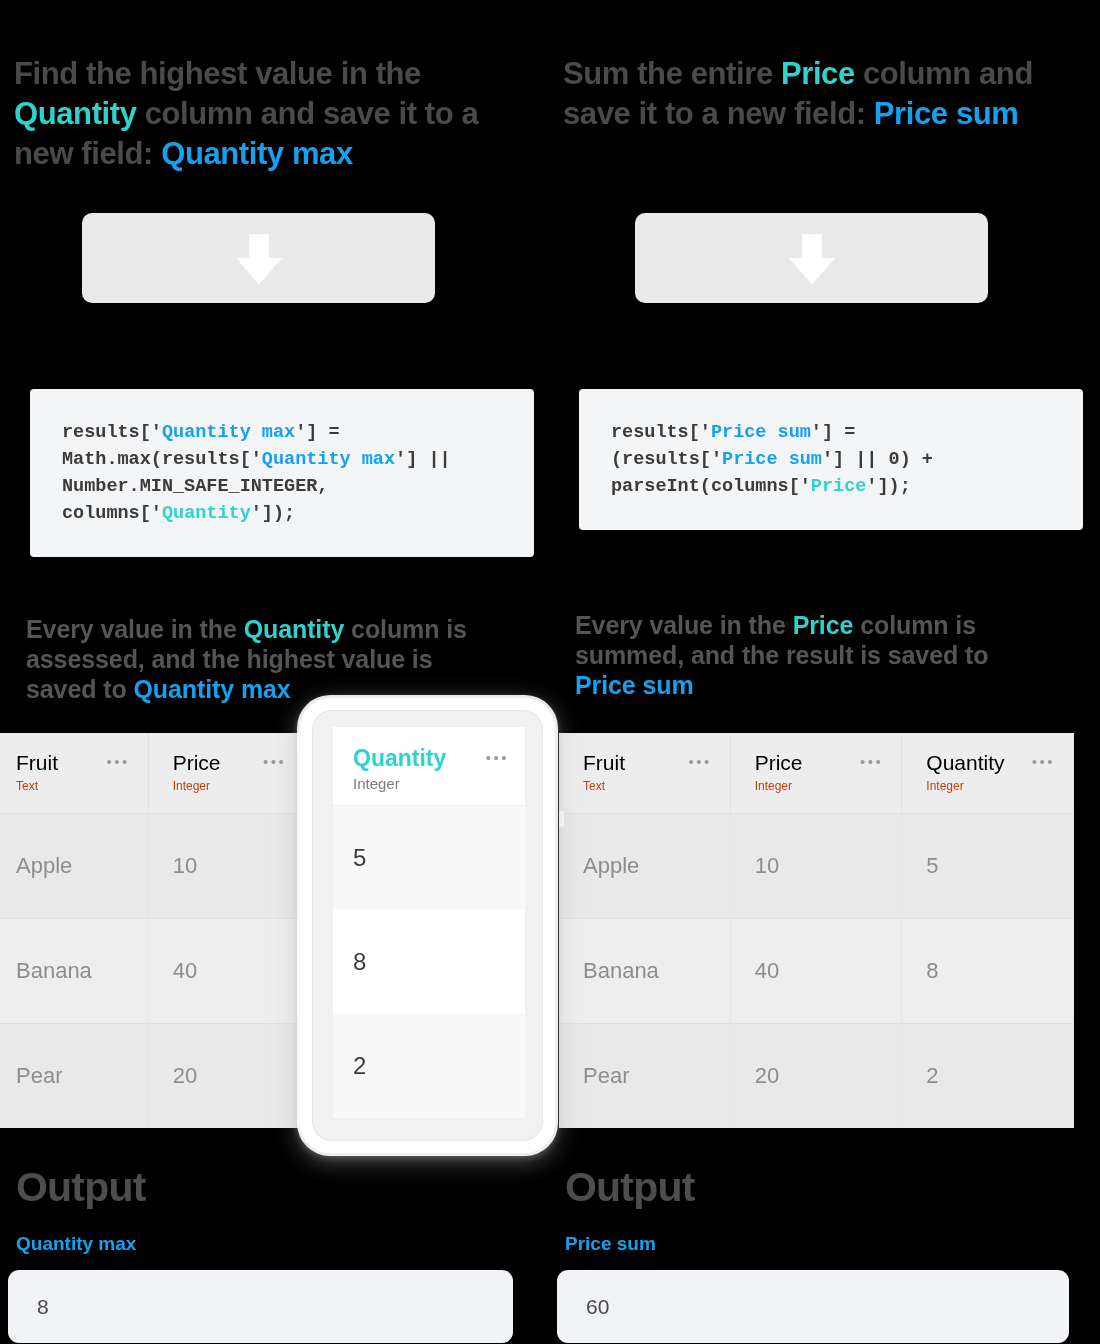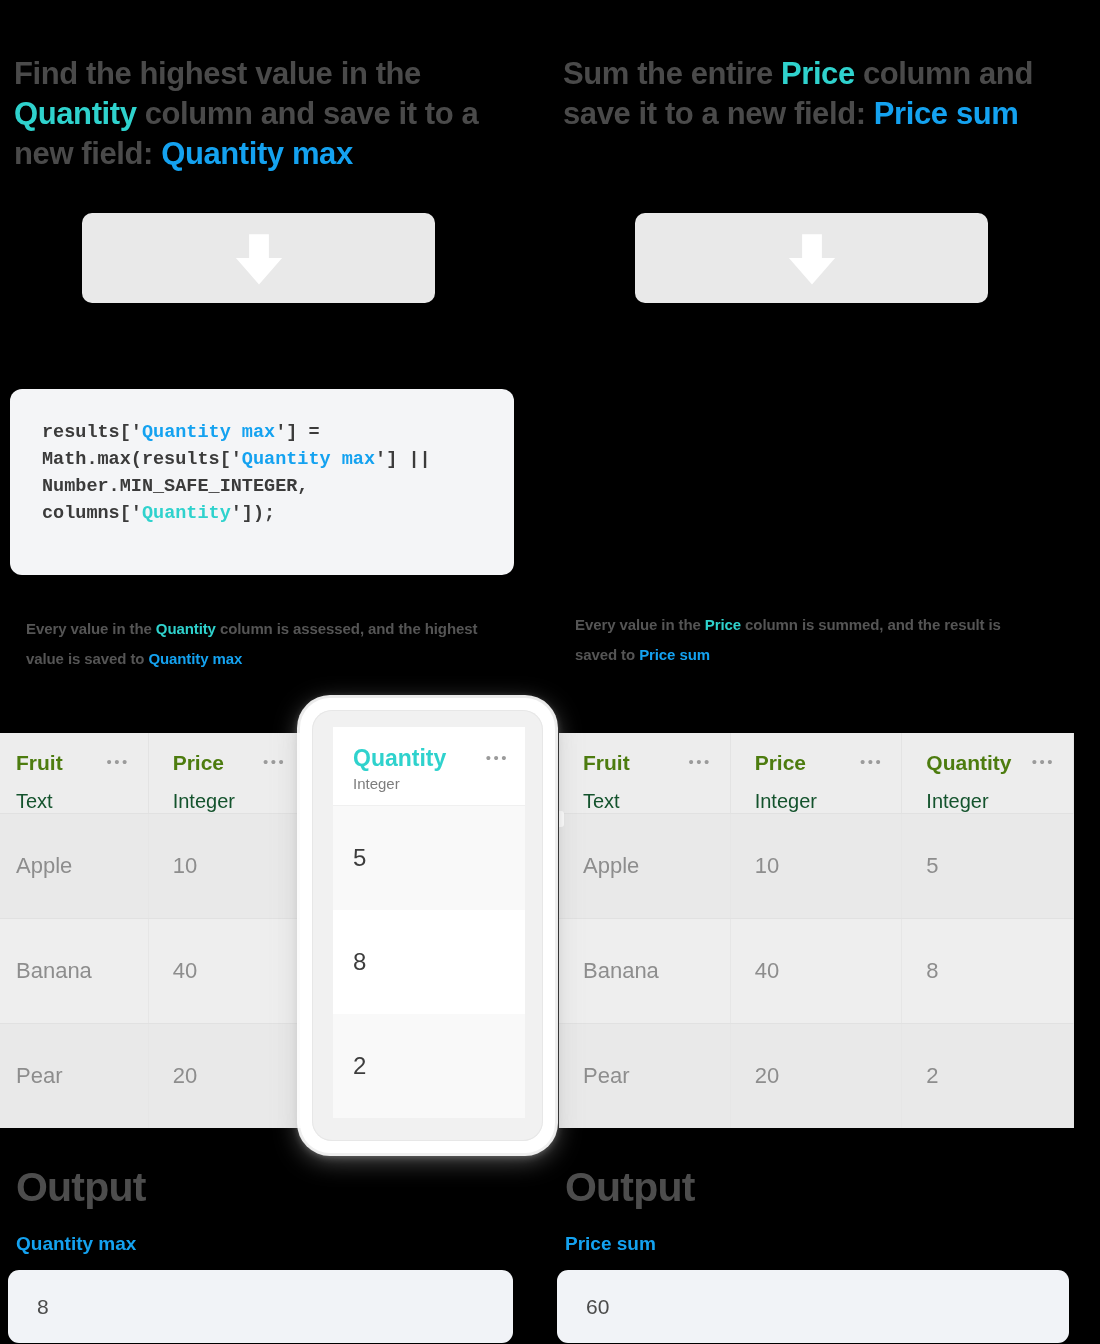--- a/index.html
+++ b/index.html
@@ -53,43 +53,44 @@
     top: 50%;
     transform: translate(-50%, -50%);
     width: 66px;
     height: 66px;
   }
 
   
   .code-card {
     position: absolute;
     background: #f4f5f7;
-    border-radius: 12px;
-    padding: 30px 28px 48px 32px;
-    box-sizing: border-box;
+    border-radius: 4px;
+    padding: 30px 28px 30px 32px;
+    box-sizing: border-box;
+    margin-left: 20px;
   }
   .panel-left .code-card  { left: 10px; top: 389px; width: 504px; }
   .panel-right .code-card { left: 10px; top: 389px; width: 504px; }
   .code-card pre {
     margin: 0;
     font-family: "Liberation Mono", "DejaVu Sans Mono", monospace;
     font-size: 18.5px;
     line-height: 27px;
     font-weight: bold;
     color: #3b3b3b;
     white-space: pre-wrap;
     word-break: break-word;
   }
   .tok-blue { color: #14a2f0; }
   .tok-teal { color: #2fd2cd; }
 
   
   .explain {
     position: absolute;
-    font-size: 15px;
+    font-size: 25px;
     font-weight: bold;
     line-height: 30px;
     color: #555;
     letter-spacing: -0.1px;
   }
   .panel-left .explain  { left: 26px; top: 614px; width: 480px; }
   .panel-right .explain { left: 26px; top: 610px; width: 470px; }
 
   
   .table {
@@ -103,29 +104,29 @@
   .th-cell {
     background: #ededed;
     padding: 17px 0 14px 24px;
     box-sizing: border-box;
     position: relative;
     border-right: 1px solid #e3e3e3;
     height: 80px;
   }
   .th-name {
     font-size: 21px;
-    font-weight: bold;
-    color: #4d7c0f;
+    font-weight: normal;
+    color: #000000;
     line-height: 25px;
   }
   .th-type {
-    font-size: 20px;
-    color: #14532d;
+    font-size: 12px;
+    color: #c2410c;
     line-height: 20px;
-    margin-top: 16px;
+    margin-top: 1px;
   }
   .dots {
     position: absolute;
     right: 18px;
     top: 24px;
     letter-spacing: 2.5px;
     color: #9b9b9b;
     font-size: 15px;
     line-height: 10px;
   }
@@ -351,20 +352,25 @@
     <span>Sum the entire </span><span class="hl-teal">Price</span><span> column and save it to a new field:</span>
     <span class="hl-blue">Price sum</span>
   </div>
 
   <div class="arrow-box">
     <svg class="arrow-glyph" viewBox="0 0 100 100">
       <polygon points="35,14 65,14 65,50 85,50 50,90 15,50 35,50" fill="#ffffff"></polygon>
     </svg>
   </div>
 
+  <div class="code-card">
+    <pre><span>results['</span><span class="tok-blue">Price sum</span><span>'] =
+(results['</span><span class="tok-blue">Price sum</span><span>'] || 0) +
+parseInt(columns['</span><span class="tok-teal">Price</span><span>']);</span></pre>
+  </div>
 
   <div class="explain">
     <span>Every value in the </span><span class="hl-teal">Price</span><span> column is summed, and the result is saved to </span><span class="hl-blue">Price sum</span>
   </div>
 
   <div class="table">
     <div class="table-row">
       <div class="th-cell" style="width:172px">
         <div class="th-name">Fruit</div>
         <div class="th-type">Text</div>

